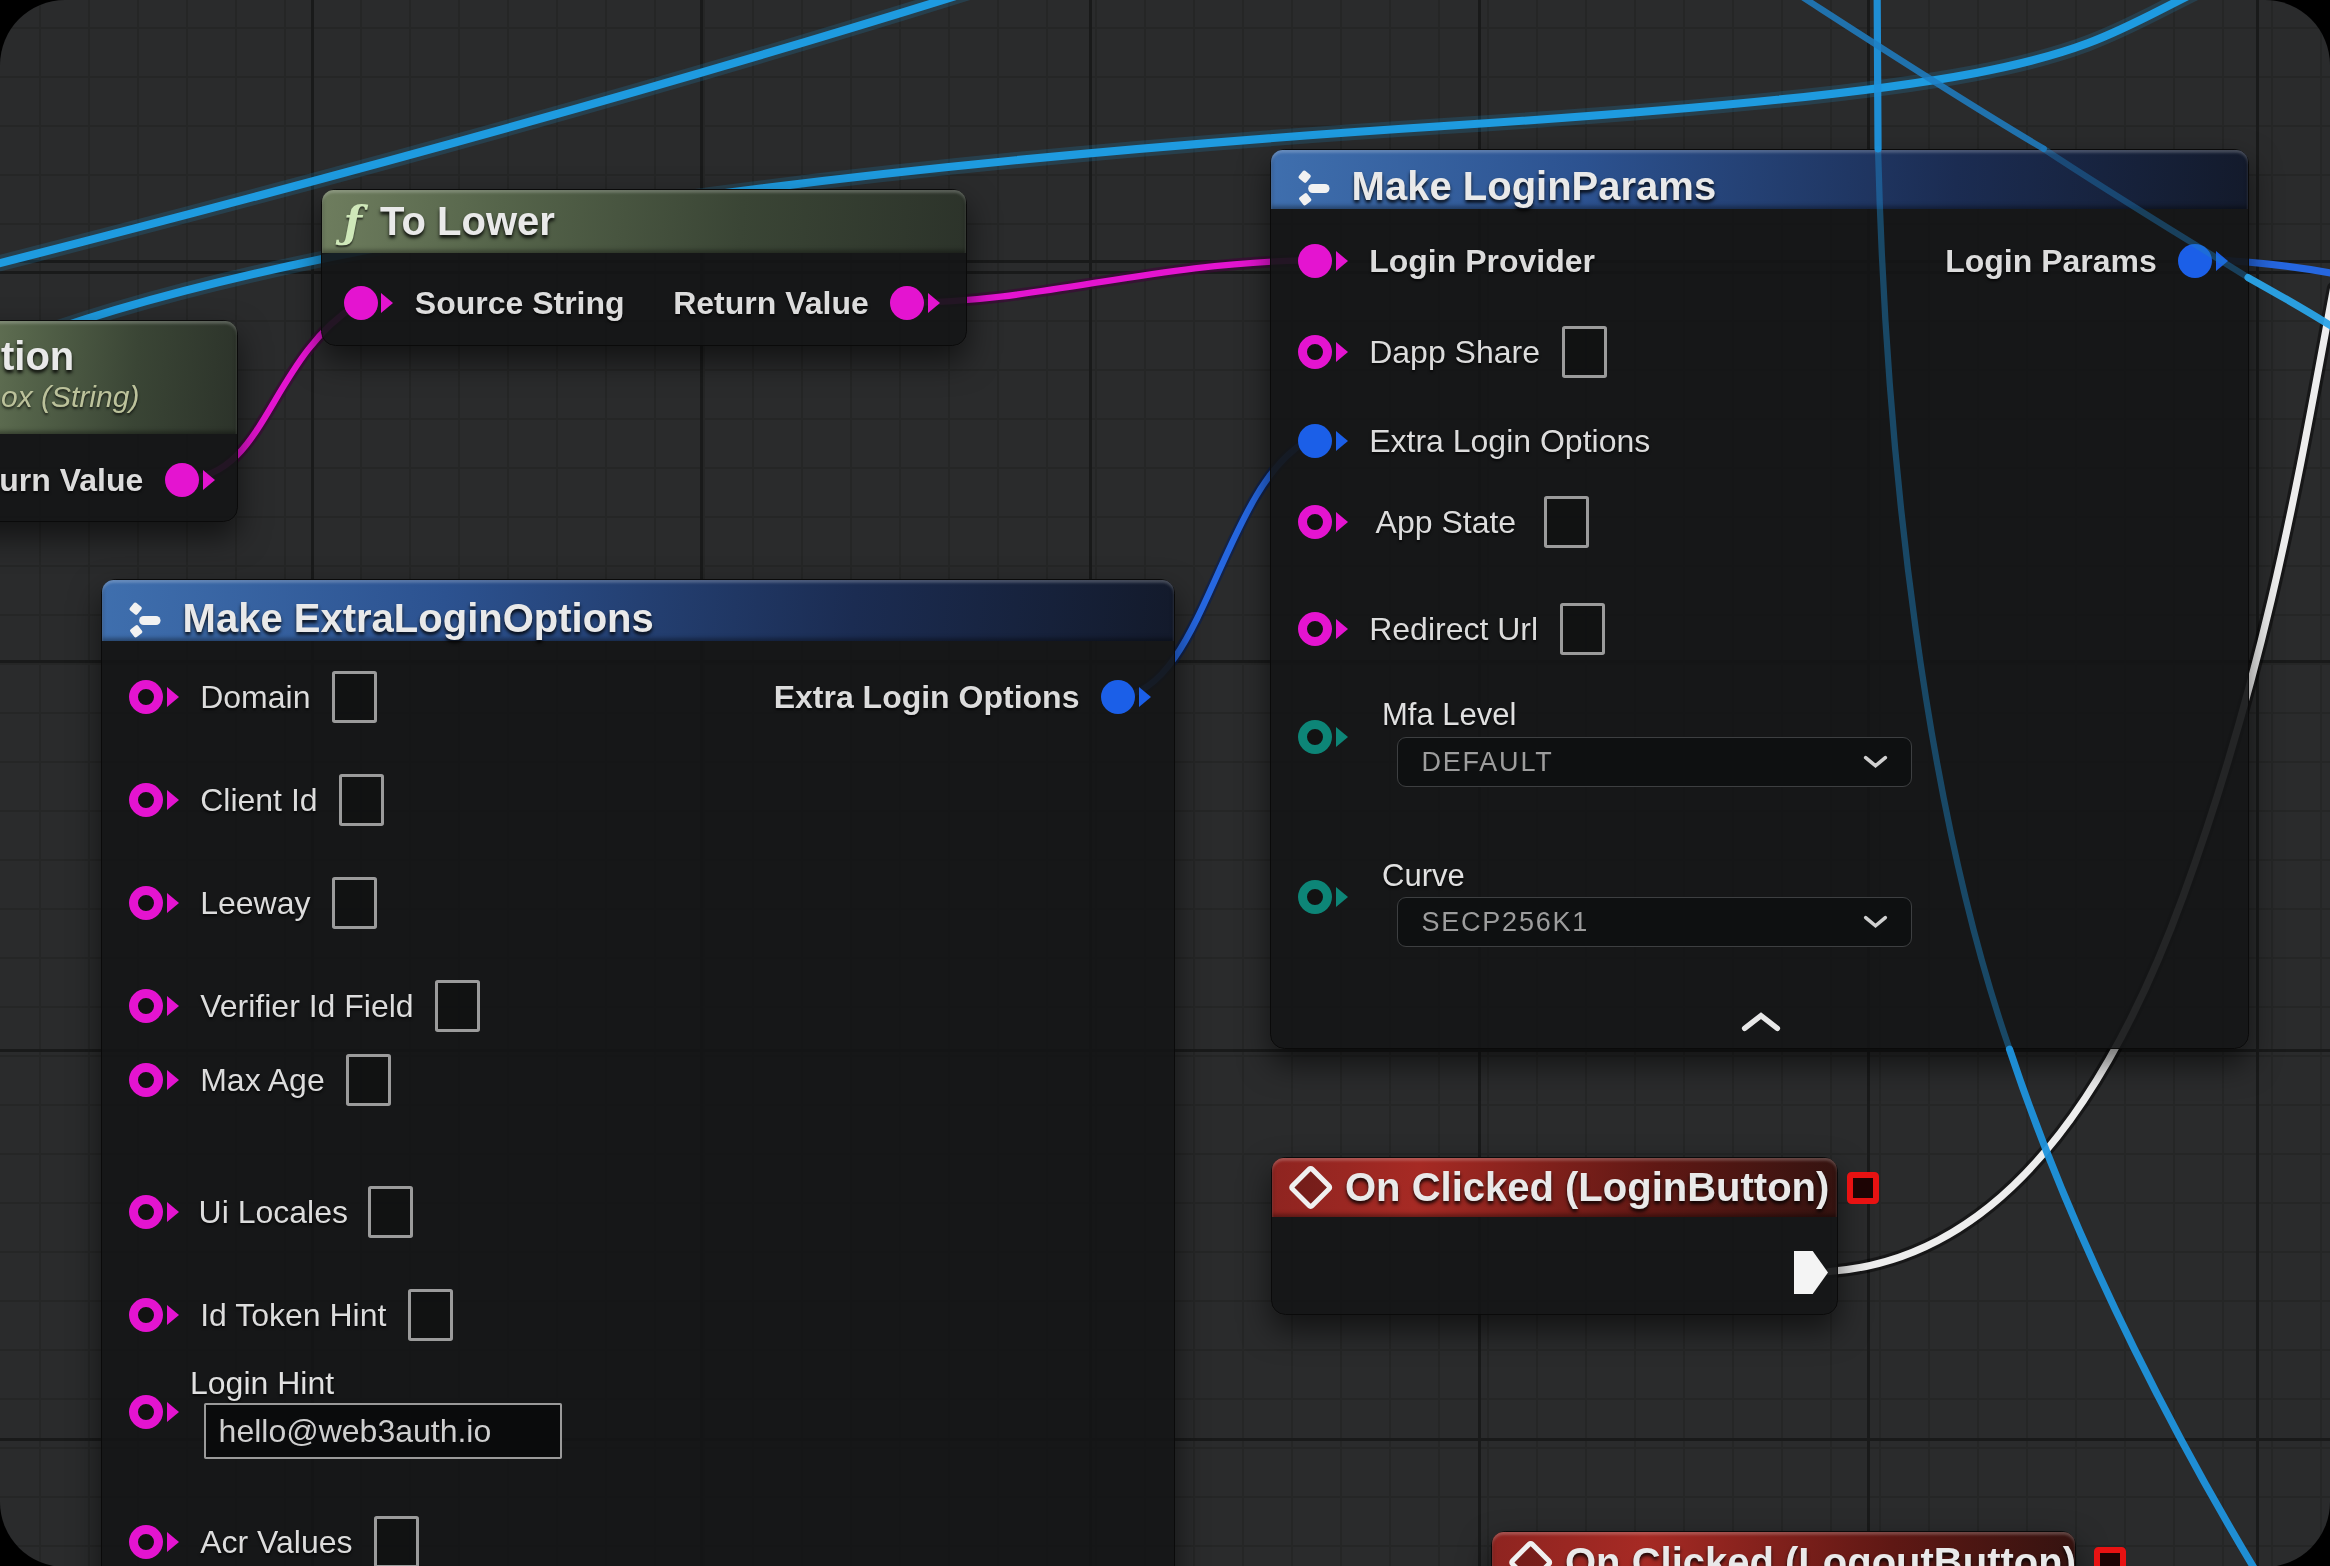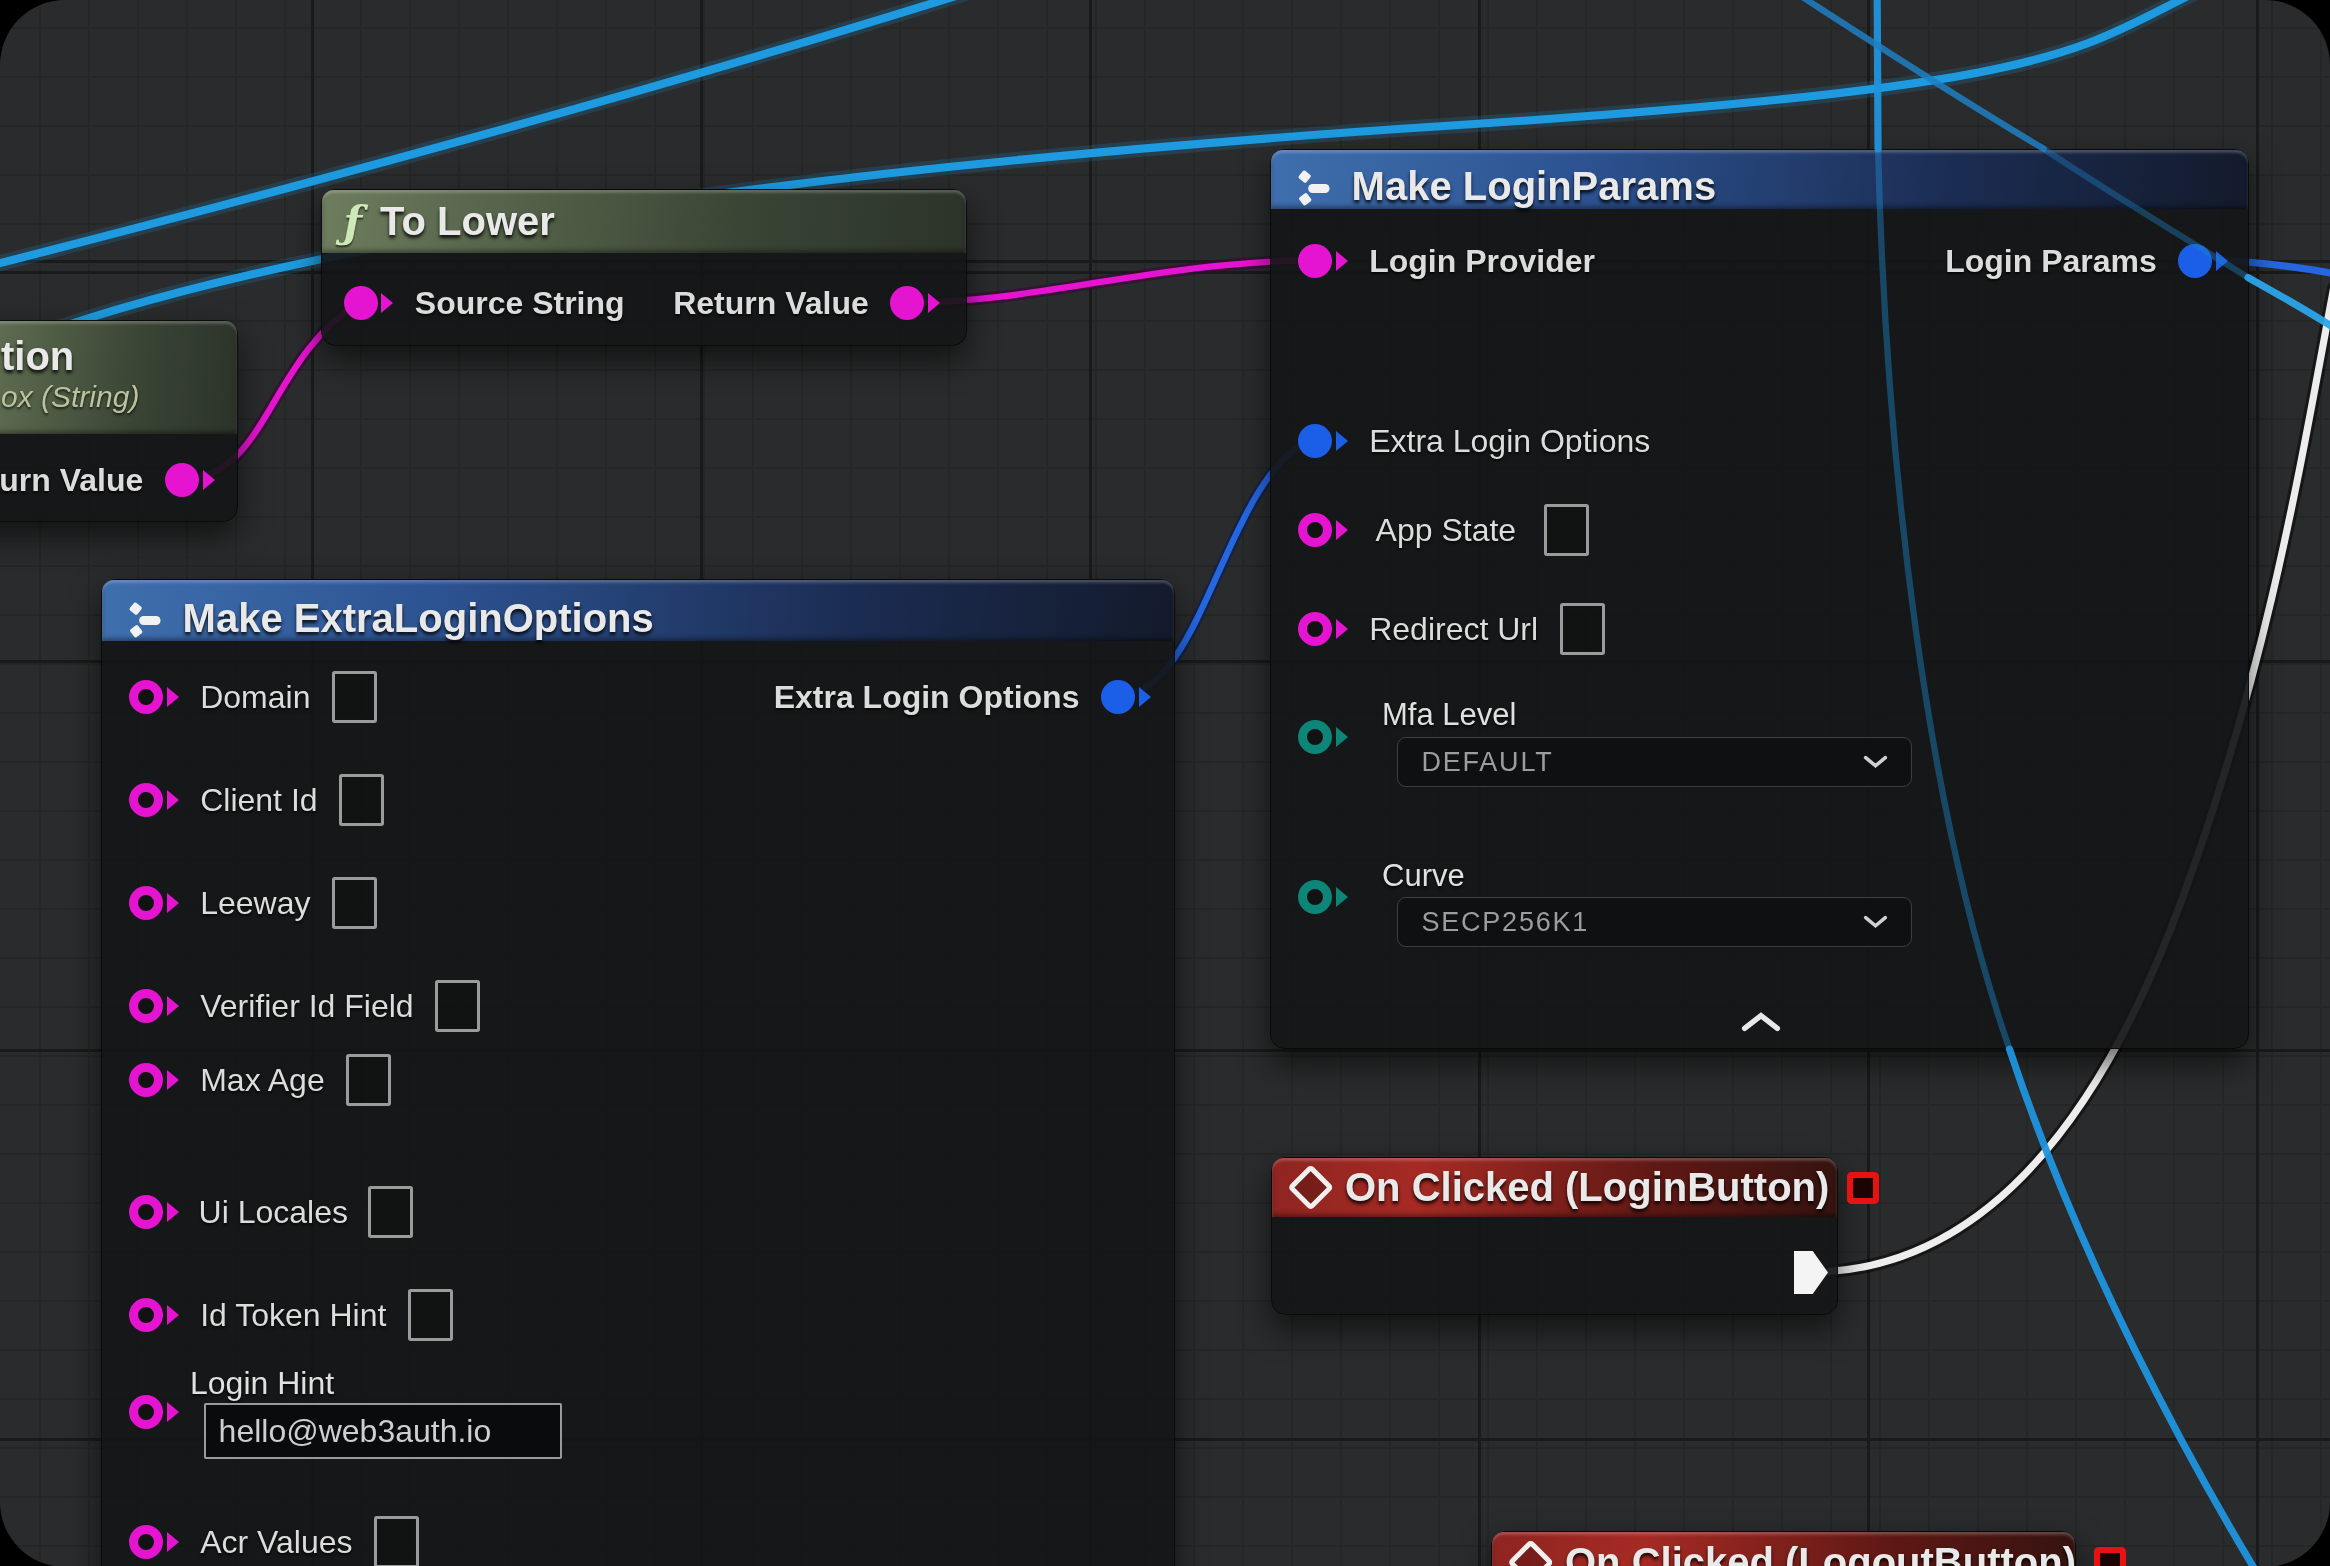--- a/index.html
+++ b/index.html
@@ -238,30 +238,38 @@
       <span class="lbl" style="font-weight:700;">Login Provider</span>
     </div>
     <div class="row out" style="top:85px;right:20px;">
       <span class="lbl" style="font-weight:700;">Login Params</span>
       <span class="pin bluep">
             <i class="dot"></i>
             <i class="wedge"></i>
           </span>
     </div>
 
+    <div class="row in" style="top:176px;">
+      <span class="pin magenta hollow">
+            <i class="dot"></i>
+            <i class="wedge"></i>
+          </span>
+      <span class="lbl">Dapp Share</span>
+      <span class="cb"></span>
+    </div>
 
     <div class="row in" style="top:265px;">
       <span class="pin bluep">
             <i class="dot"></i>
             <i class="wedge"></i>
           </span>
       <span class="lbl">Extra Login Options</span>
     </div>
 
-    <div class="row in" style="top:354px;gap:28px;">
+    <div class="row in" style="top:346px;gap:28px;">
       <span class="pin magenta hollow">
             <i class="dot"></i>
             <i class="wedge"></i>
           </span>
       <span class="lbl">App State</span>
       <span class="cb"></span>
     </div>
 
     <div class="row in" style="top:453px;">
       <span class="pin magenta hollow">

